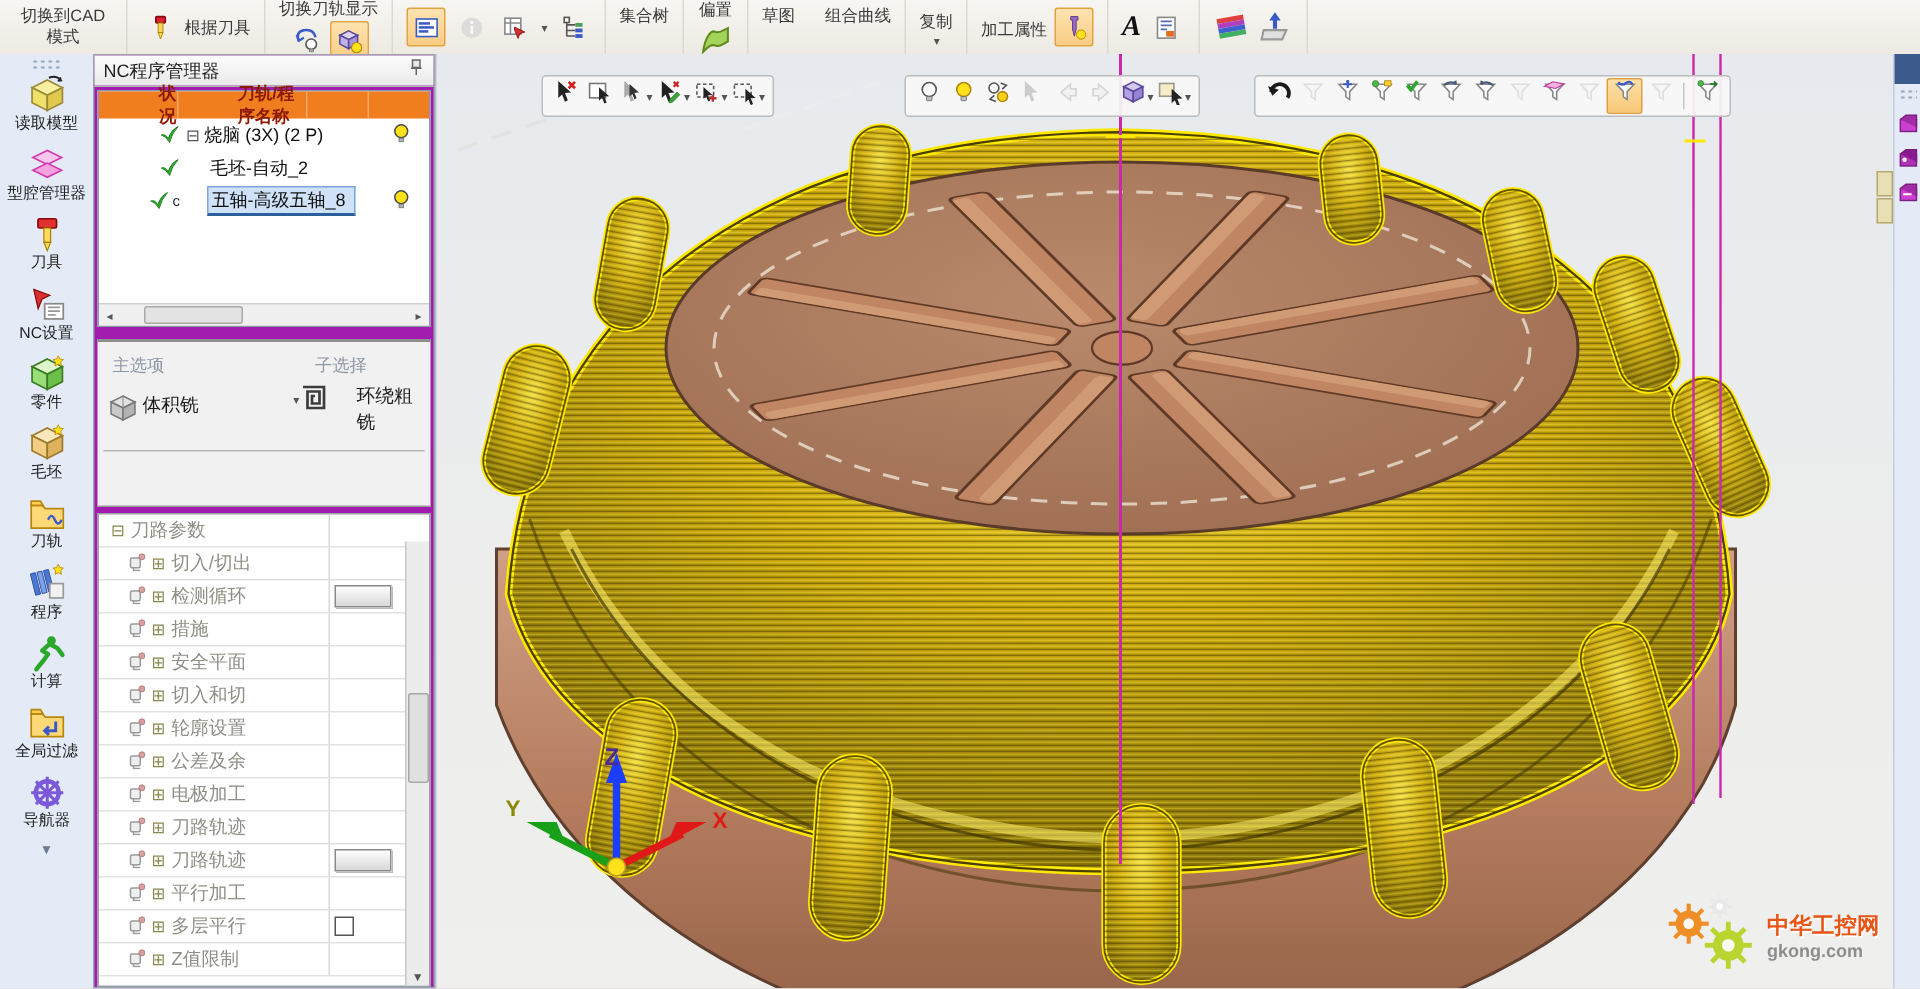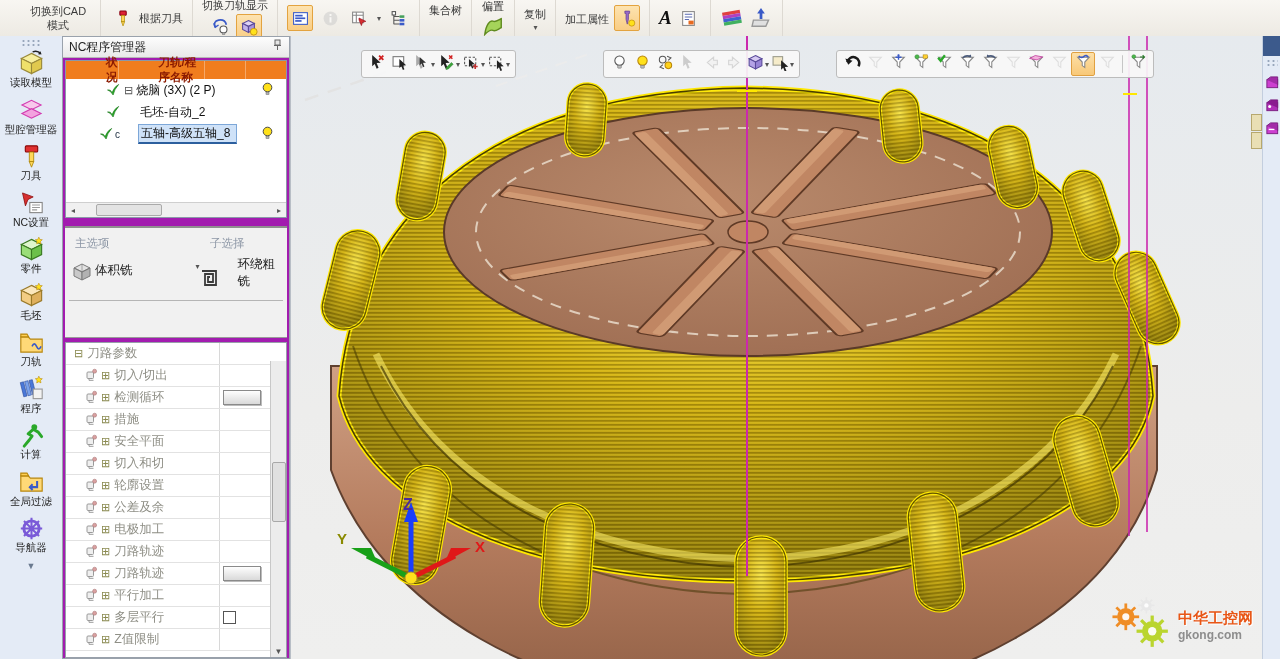--- a/index.html
+++ b/index.html
@@ -5,21 +5,21 @@
   html,body{margin:0;padding:0;background:#d8d8d8;}
   .app{position:relative;width:1280px;height:659px;overflow:hidden;
        font-family:"Liberation Sans",sans-serif;background:#eeebe5;-webkit-user-select:none;user-select:none;}
   
   .ribbon{position:absolute;left:0;top:0;width:1280px;height:36px;display:flex;
           background:linear-gradient(#f8f6f2,#edeae3);border-bottom:1px solid #cfccc6;
           font-size:11px;color:#3a3a3a;}
   .rgroup{display:flex;align-items:center;padding:0 9px;border-right:1px solid #ddd9d2;gap:5px;}
   .rgroup.top{align-items:flex-start;padding-top:3px;}
   .rcol{display:flex;flex-direction:column;align-items:center;gap:1px;padding-top:2px;}
-  .rlabel2{width:66px;text-align:center;line-height:1.3;margin-left:16px;}
+  .rlabel2{width:66px;text-align:center;line-height:1.3;}
   .ricon{width:24px;height:24px;display:flex;align-items:center;justify-content:center;border-radius:2px;}
   .ricon.active{background:linear-gradient(#fde3b0,#f9cd84);border:1px solid #e3a33f;}
   .ricon.dim{opacity:.5;}
   .aletter{font-family:"Liberation Serif",serif;font-style:italic;font-size:19px;font-weight:bold;color:#111;}
   .car{font-size:8px;color:#555;margin-left:1px;font-style:normal;}
   
   .sidebar{position:absolute;left:0;top:36px;width:62px;bottom:0;background:#e4ebf6;border-right:1px solid #c3cede;}
   .grip{width:20px;height:8px;margin:3px auto 2px;background:radial-gradient(#97a6bb 1px,transparent 1.3px);background-size:5px 4px;}
   .side-item{display:flex;flex-direction:column;align-items:center;margin-bottom:7px;cursor:default;}
   .sicon{width:28px;height:28px;display:flex;align-items:center;justify-content:center;}
@@ -44,21 +44,21 @@
   .tc-bulb{width:22px;display:flex;justify-content:center;}
   .hscroll{position:absolute;left:0;right:0;bottom:0;height:14px;background:#f0f0f0;border-top:1px solid #cfcfcf;display:flex;align-items:center;font-size:8px;color:#555;}
   .hbtn{width:14px;text-align:center;} .hthumb{width:64px;height:10px;margin-left:16px;background:#e3e3e3;border:1px solid #aaa;border-radius:2px;}
   .hfill{flex:1;}
   
   .opsec{position:absolute;top:189px;left:2px;right:2px;height:112px;background:#f1f1f1;border-top:2px solid #8f8f8f;border-bottom:1px solid #9a9a9a;box-sizing:border-box;}
   .oplabels{display:flex;font-size:11.5px;color:#8d97a6;padding:8px 10px 2px;}
   .oplabels span:first-child{width:135px;}
   .oprow{display:flex;align-items:center;padding:3px 6px 0;font-size:12.5px;color:#1c1c1c;}
   .opmain{display:flex;align-items:flex-start;width:139px;gap:2px;}
-  .opsub{display:flex;align-items:flex-end;gap:20px;}
+  .opsub{display:flex;align-items:flex-start;gap:20px;}
   .ophr{margin:10px 4px 0;border:none;border-top:1px solid #b5b5b5;}
   
   .paramwrap{position:absolute;top:305px;left:2px;right:2px;bottom:0;background:#fff;border:1px solid #98a0aa;box-sizing:border-box;overflow:hidden;}
   .phead{height:18px;display:flex;background:linear-gradient(#efefef,#d7d7d7);border-bottom:1px solid #b8b8b8;
          font-size:12px;color:#8a8a7c;}
   .ph-label{flex:1;text-align:center;line-height:18px;border-right:1px solid #c4c4c4;}
   .ph-value{width:52px;text-align:center;line-height:18px;border-right:1px solid #c4c4c4;}
   .ph-sc{width:15px;background:#ececec;font-size:8px;color:#555;text-align:center;line-height:18px;}
   .prow{height:21px;display:flex;align-items:center;border-bottom:1px solid #e2e2e2;font-size:12.5px;color:#8f8f86;}
   .pc-label{flex:1;display:flex;align-items:center;gap:4px;padding-left:20px;box-sizing:border-box;}
@@ -171,20 +171,25 @@
     </div>
     <div class="rgroup">
       <div class="rcol">
         <span>偏置</span>
         <span class="ricon">
             <svg width="22" height="22" viewBox="0 0 16 16">
               <path d="M2,13.5 C3,6 6,2.8 8,3.8 C10,4.8 12,2.8 14,2 L14,8.5 C12,9.3 10,11.5 8,10.5 C6,9.5 4,11.5 2,13.5 Z" fill="#a5d45a" stroke="#5f8a1e"></path>
             </svg>
           </span>
       </div>
+    </div>
+    <div class="rgroup top">
+      <span>草图</span>
+      <span style="width:10px;"></span>
+      <span>组合曲线</span>
     </div>
     <div class="rgroup">
       <div class="rcol">
         <span>复制</span>
         <i class="car">▾</i>
       </div>
     </div>
     <div class="rgroup">
       <div class="rcol">
         <span>加工属性</span>

